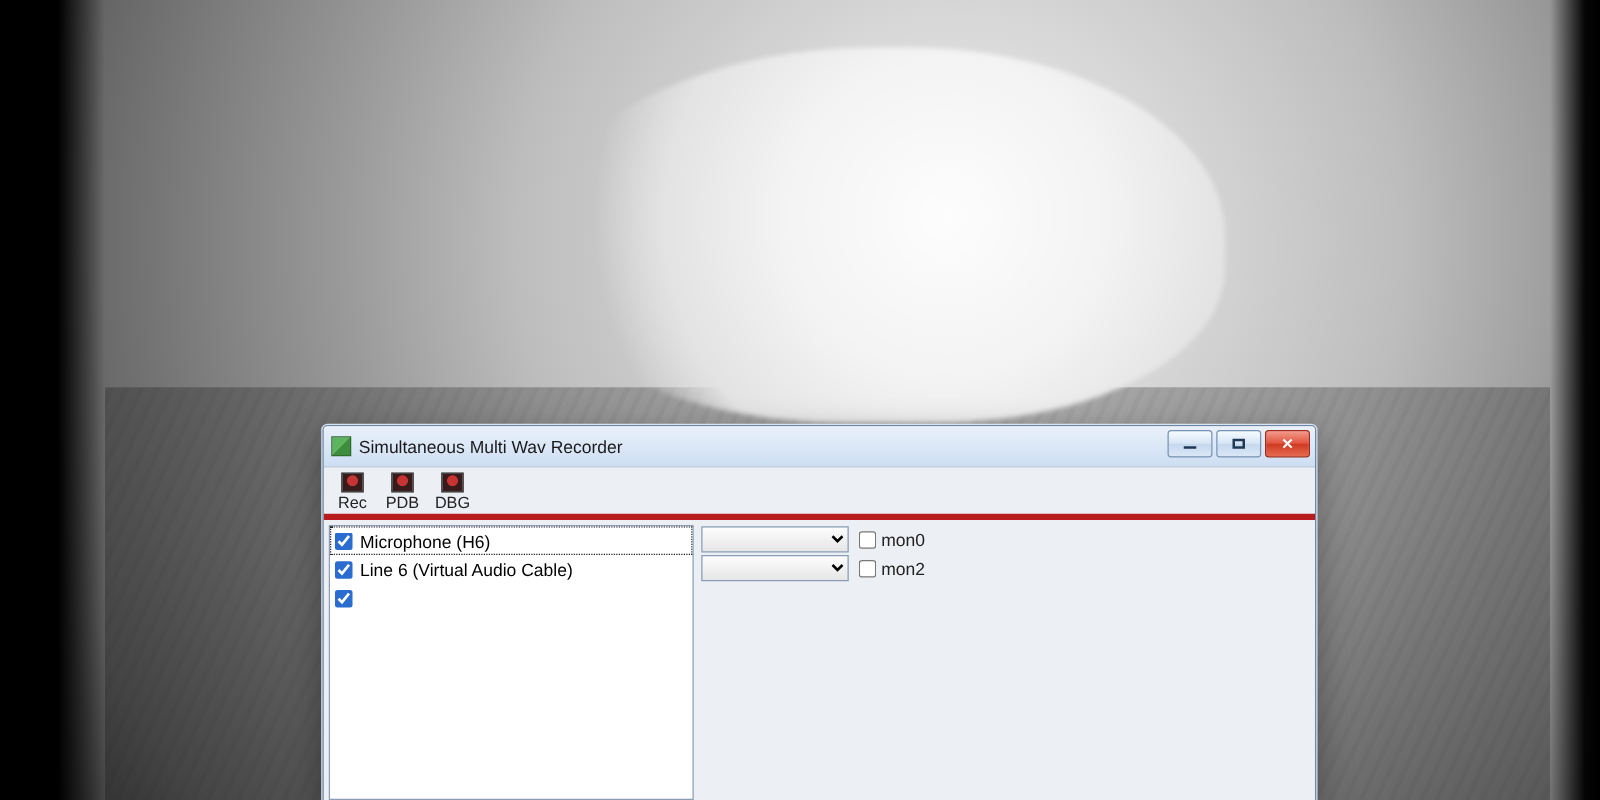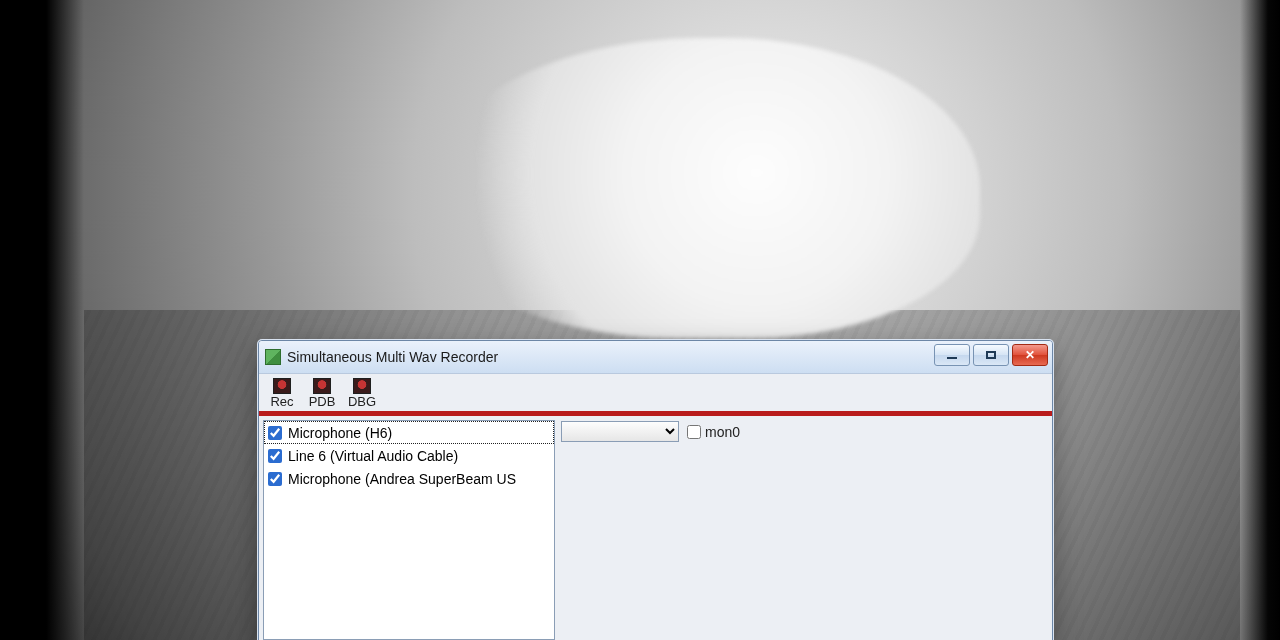--- a/index.html
+++ b/index.html
@@ -232,28 +232,34 @@
       <div class="listrow sel">
         <input type="checkbox" checked="" style="">
         <span>Microphone (H6)</span>
       </div>
       <div class="listrow">
         <input type="checkbox" checked="" style="">
         <span>Line 6 (Virtual Audio Cable)</span>
       </div>
       <div class="listrow">
         <input type="checkbox" checked="" style="">
-        <span>Microphone (Andrea SuperBeam US</span>
       </div>
     </div>
 
     <div class="monpanel">
       <div class="monrow">
         <select value=""><option></option></select>
         <label>
           <input type="checkbox" style="">
           <span>mon0</span>
         </label>
       </div>
+      <div class="monrow">
+        <select value=""><option></option></select>
+        <label>
+          <input type="checkbox" style="">
+          <span>mon2</span>
+        </label>
+      </div>
     </div>
 
   </div>
 </div>
 
 </body></html>

